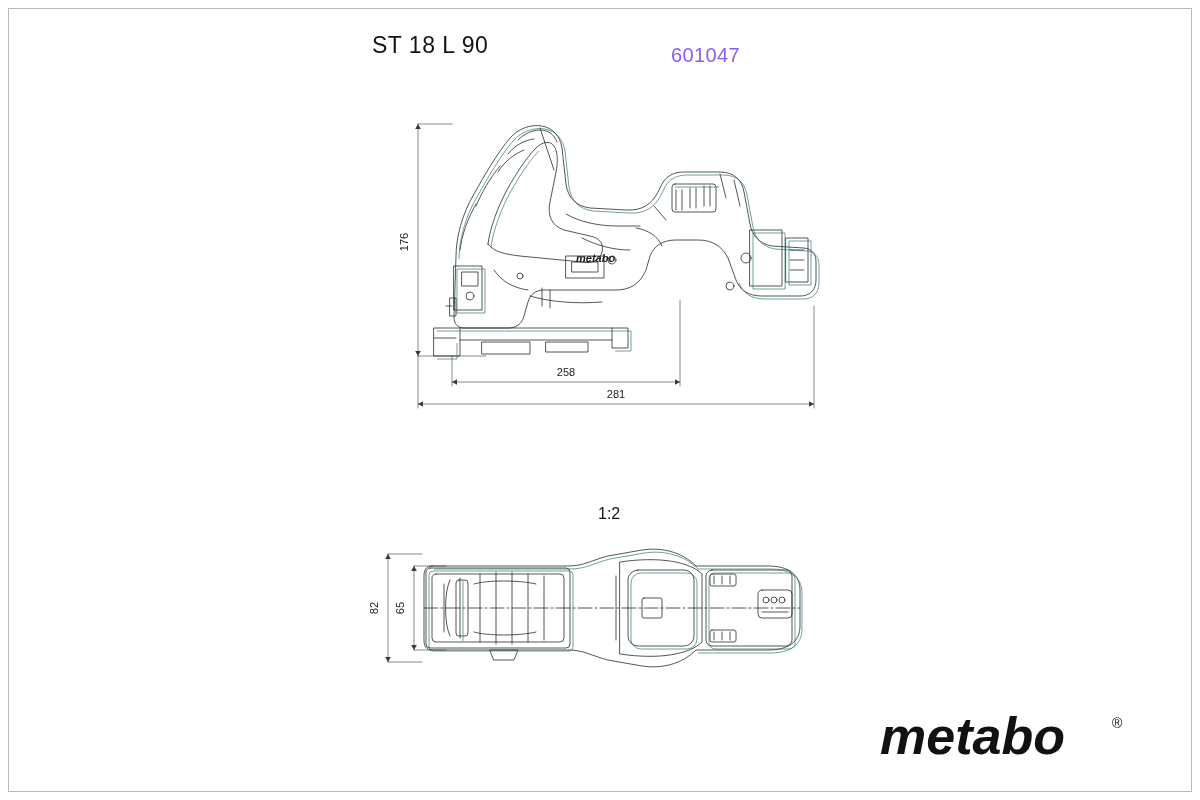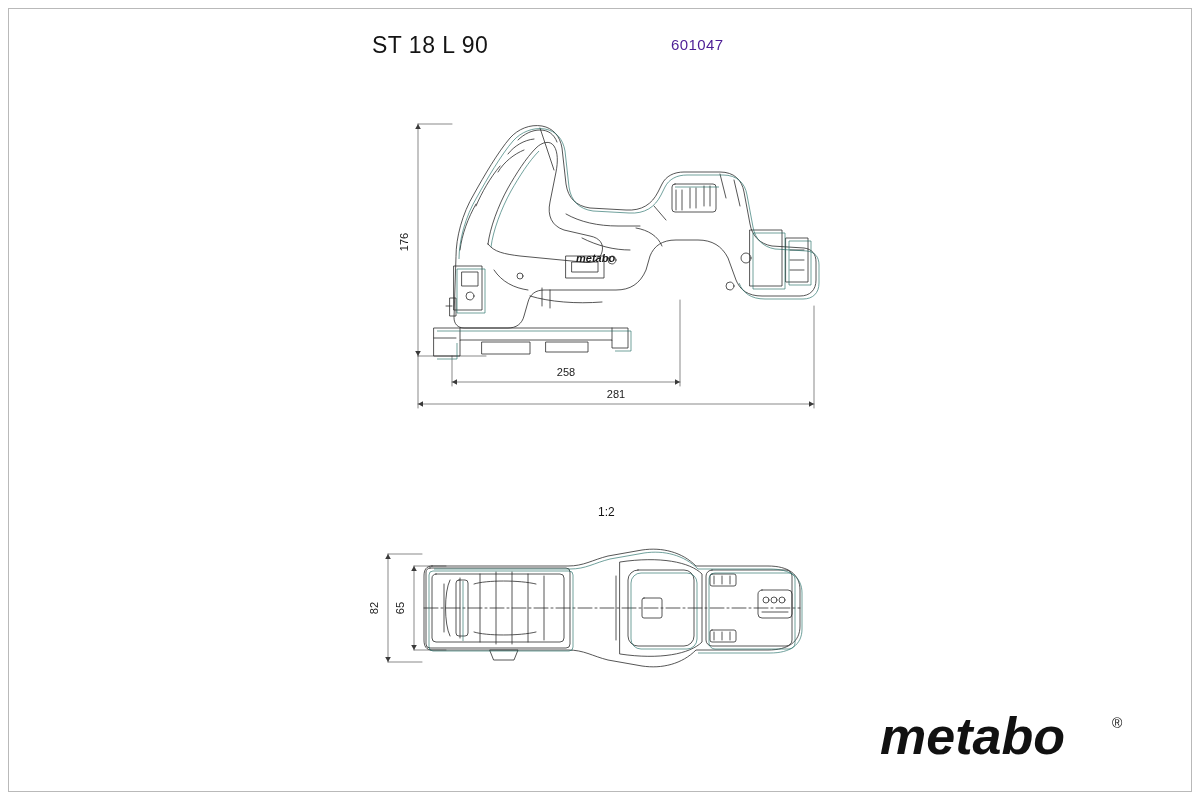--- a/index.html
+++ b/index.html
@@ -43,32 +43,32 @@
     left: 372px;
     top: 0;
     font-size: 23px;
     letter-spacing: 0.5px;
     color: #141414;
     white-space: nowrap;
   }
   .article-no {
     position: absolute;
     left: 671px;
-    top: 4px;
-    font-size: 15px;
+    top: 12px;
+    font-size: 20px;
     letter-spacing: 0.4px;
-    color: #4c1d95;
+    color: #8b5cf6;
     white-space: nowrap;
   }
 
   .scale-label {
     position: absolute;
     left: 598px;
     top: 505px;
-    font-size: 12px;
+    font-size: 16px;
     color: #141414;
   }
 
   
   .drawing {
     position: absolute;
   }
   #side-view-wrap {
     left: 390px;
     top: 110px;

